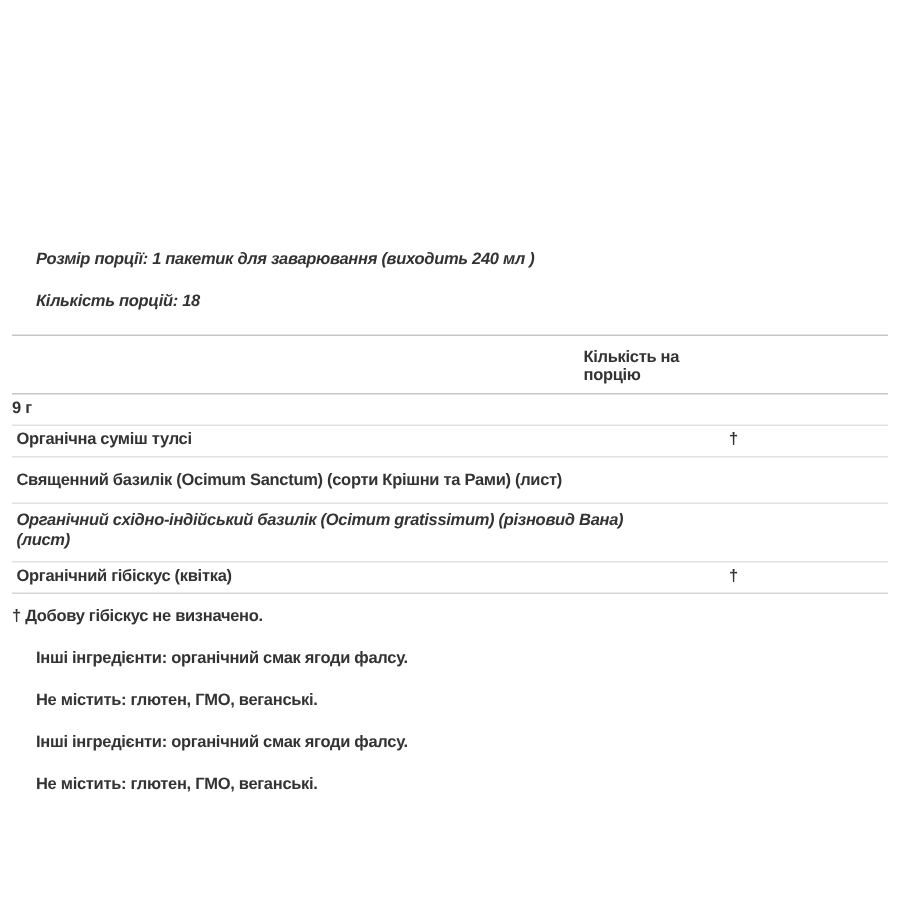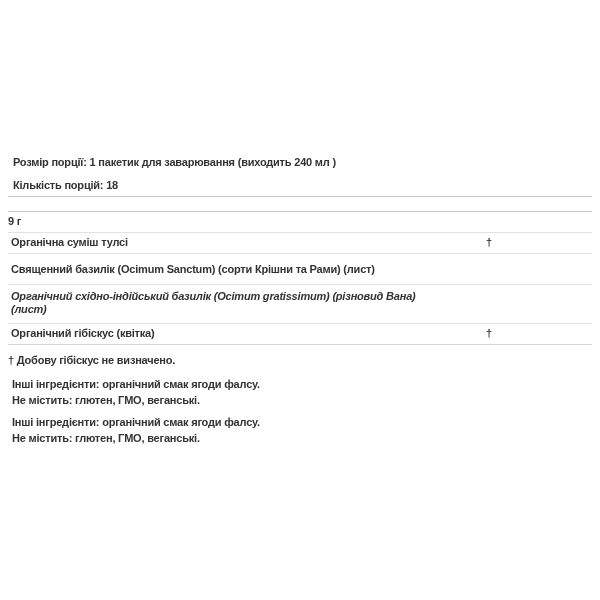--- a/index.html
+++ b/index.html
@@ -18,22 +18,23 @@
     font-size: 11px;
     letter-spacing: -0.2px;
   }
   .content {
     position: absolute;
     top: 151px;
     left: 8px;
     right: 8px;
   }
   .lead-line {
-    margin: 5px;
+    margin: 16px;
     line-height: 12px;
+    font-style: italic;
   }
   .lead-line + .lead-line {
     margin-top: 11px;
   }
   .facts-table {
     margin-top: 3px;
     border-top: 1px solid #c6c6c6;
   }
   .t-row {
     display: grid;
@@ -76,35 +77,37 @@
     line-height: 12px;
   }
   .note-block {
     margin: 12px 0 0 0;
     line-height: 12px;
   }
   .note-block.second {
     margin-top: 10px;
   }
   .note-line {
-    margin: 4px;
+    margin: 16px;
   }
 </style>
 </head>
 <body>
 
 <div class="content">
 
   <p class="lead-line">Розмір порції: 1 пакетик для заварювання (виходить 240 мл )</p>
   <p class="lead-line">Кількість порцій: 18</p>
 
   <div class="facts-table">
 
     <div class="t-row t-head">
       <div class="cell-name"></div>
+      <div class="head-amount">Кількість на
+порцію</div>
     </div>
 
     <div class="t-row t-body-row">
       <div class="cell-amount">9 г</div>
       <div class="cell-dv"></div>
     </div>
 
     <div class="t-row t-body-row">
       <div class="cell-name">Органічна суміш тулсі</div>
       <div class="cell-amount"></div>

